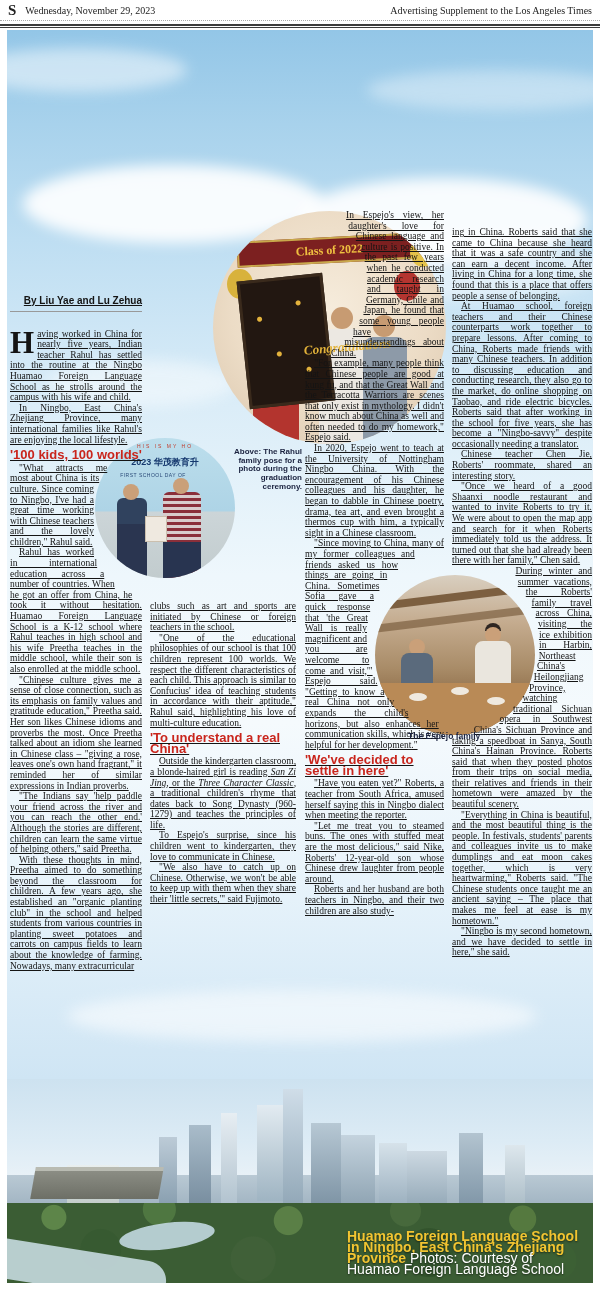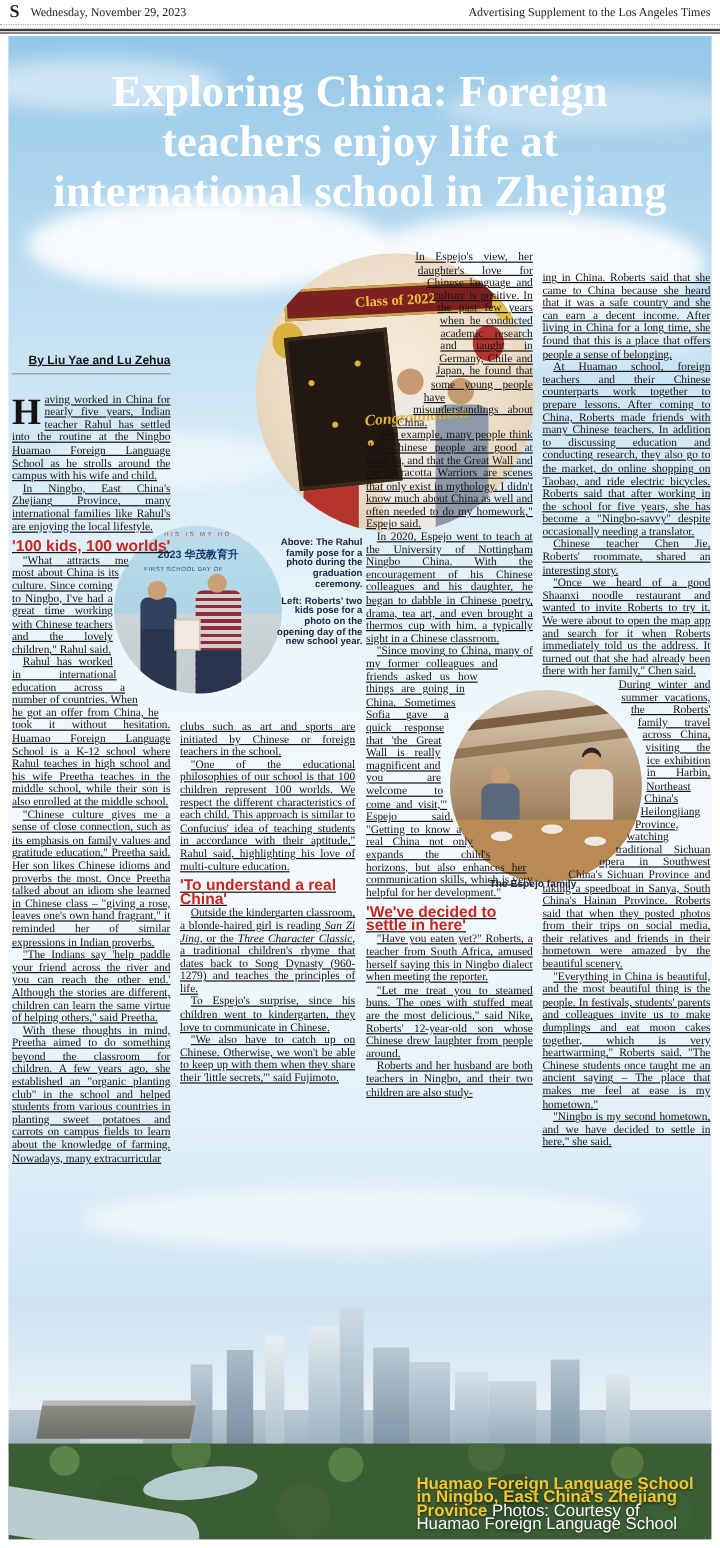--- a/index.html
+++ b/index.html
@@ -184,25 +184,20 @@
   <div class="sky">
     <div class="cloud c3"></div>
     <div class="cloud c4"></div>
     <div class="cloud c1"></div>
     <div class="cloud c2"></div>
     <div class="cloud c5"></div>
     <div class="cloud c6"></div>
     <div class="cloud c7"></div>
   </div>
 
-  <div class="title">
-    <div>Exploring China: Foreign</div>
-    <div>teachers enjoy life at</div>
-    <div>international school in Zhejiang</div>
-  </div>
 
   <div class="photo" id="photoA">
     <div class="banner">Class of 2022</div>
     <span class="balloon b1"></span>
     <span class="balloon b2"></span>
     <span class="balloon b3"></span>
     <div class="person p1"></div>
     <div class="person p2"></div>
     <div class="person p3"></div>
     <span class="h h1"></span>
@@ -234,21 +229,20 @@
     <div class="fb2"></div>
     <div class="table">
       <span class="plate pl1"></span>
       <span class="plate pl2"></span>
       <span class="plate pl3"></span>
     </div>
   </div>
 
   <div class="capblock">
     <div class="cap">Above: The Rahul family pose for a photo during the graduation ceremony.</div>
-    <div class="cap">Left: Roberts' two kids pose for a photo on the opening day of the new school year.</div>
   </div>
   <div class="cap3">The Espejo family</div>
 
   <div class="col" id="col1">
     <div class="byline">By Liu Yae and Lu Zehua</div>
     <div class="byrule"></div>
     <p class="cont"><span class="dropcap">H</span><span>aving worked in China for nearly five years, Indian teacher Rahul has settled into the routine at the Ningbo Huamao Foreign Language School as he strolls around the campus with his wife and child.</span></p>
     <p>In Ningbo, East China's Zhejiang Province, many international families like Rahul's are enjoying the local lifestyle.</p>
     <div class="subhead">'100 kids, 100 worlds'</div>
     <p><span class="sp1"></span><span>"What attracts me most about China is its culture. Since coming to Ningbo, I've had a great time working with Chinese teachers and the lovely children," Rahul said.</span></p>

